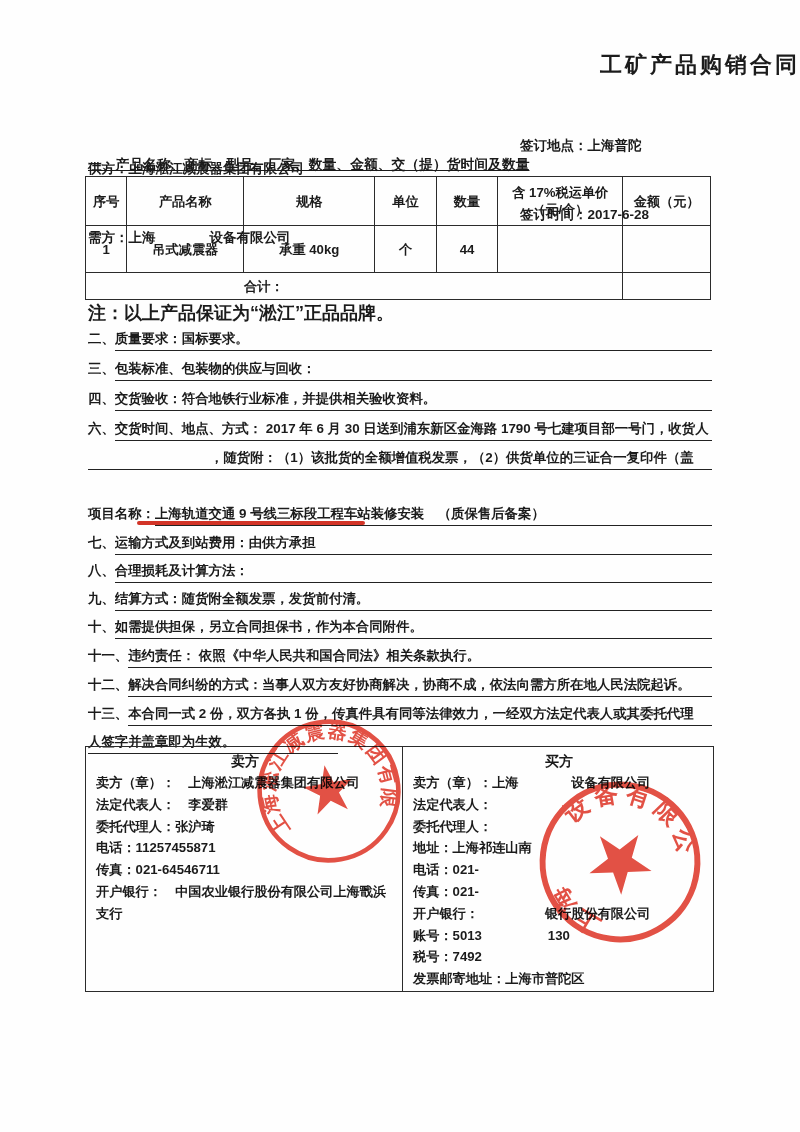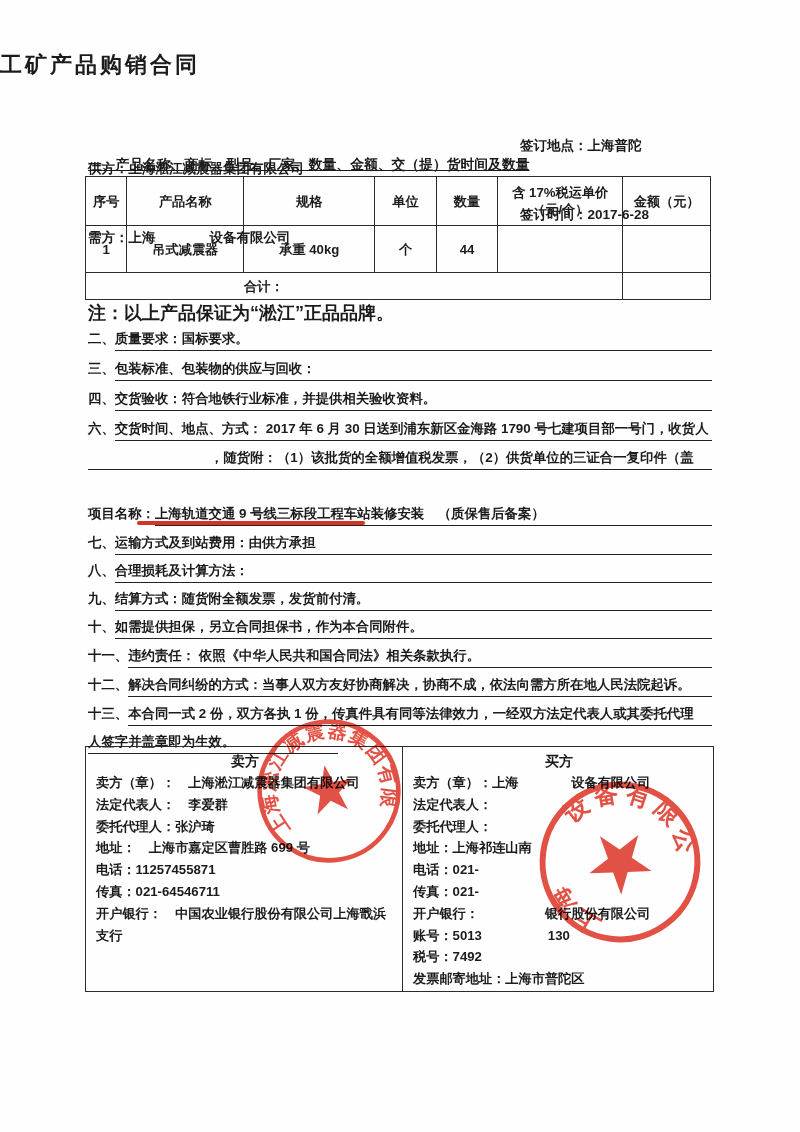--- a/index.html
+++ b/index.html
@@ -1,21 +1,21 @@
 <!DOCTYPE html>
 <html><head>
 <meta charset="utf-8">
 <style>
   html,body{margin:0;padding:0;background:#ffffff;}
   .page{
     position:relative;width:800px;height:1132px;background:#fefefe;
     font-family:"Liberation Sans","DejaVu Sans",sans-serif;color:#1b1b1b;overflow:hidden;
   }
   .abs{position:absolute;}
-  .doc-title{left:0;right:0;top:50px;text-align:left;font-size:22px;font-weight:700;letter-spacing:3px;}
+  .doc-title{left:0;right:0;top:50px;text-align:right;font-size:22px;font-weight:700;letter-spacing:3px;}
   .meta-right{left:520px;top:88px;font-size:13.5px;font-weight:700;line-height:23px;white-space:pre;}
   .meta-left{left:88px;top:111px;font-size:13.5px;font-weight:700;line-height:23px;white-space:pre;}
   .sec-heading{left:88px;top:156px;font-size:13.8px;font-weight:700;text-decoration:underline;}
   
   table.prod{left:85px;top:176px;width:626px;border-collapse:collapse;table-layout:fixed;position:absolute;}
   table.prod th,table.prod td{
     border:1.6px solid #2b2b2b;font-size:13.2px;font-weight:700;text-align:center;
     padding:2px 3px;line-height:17px;
   }
   table.prod thead th{height:44px;}
@@ -157,21 +157,20 @@
       <span class="pre"></span>
       <span class="txt">人签字并盖章即为生效。</span>
     </div>
 
   <div class="abs sigbox">
     <div class="sigcol seller">
       <div class="sighead">卖方</div>
       <div class="sigline">卖方（章）：　上海淞江减震器集团有限公司</div>
       <div class="sigline">法定代表人：　李爱群</div>
       <div class="sigline">委托代理人：张沪琦</div>
-      <div class="sigline">地址：　上海市嘉定区曹胜路 699 号</div>
       <div class="sigline">电话：11257455871</div>
       <div class="sigline">传真：021-64546711</div>
       <div class="sigline">开户银行：　中国农业银行股份有限公司上海戬浜支行</div>
     </div>
     <div class="sigcol buyer">
       <div class="sighead">买方</div>
       <div class="sigline">卖方（章）：上海　　　　设备有限公司</div>
       <div class="sigline">法定代表人：</div>
       <div class="sigline">委托代理人：</div>
       <div class="sigline">地址：上海祁连山南</div>

